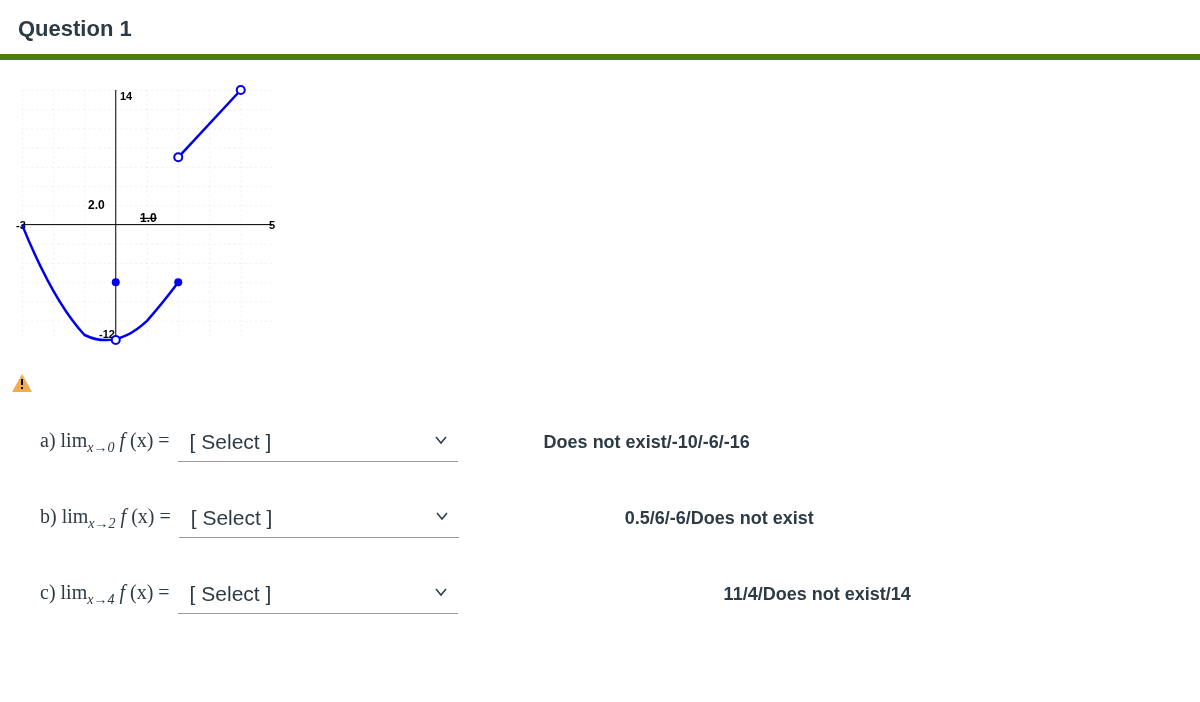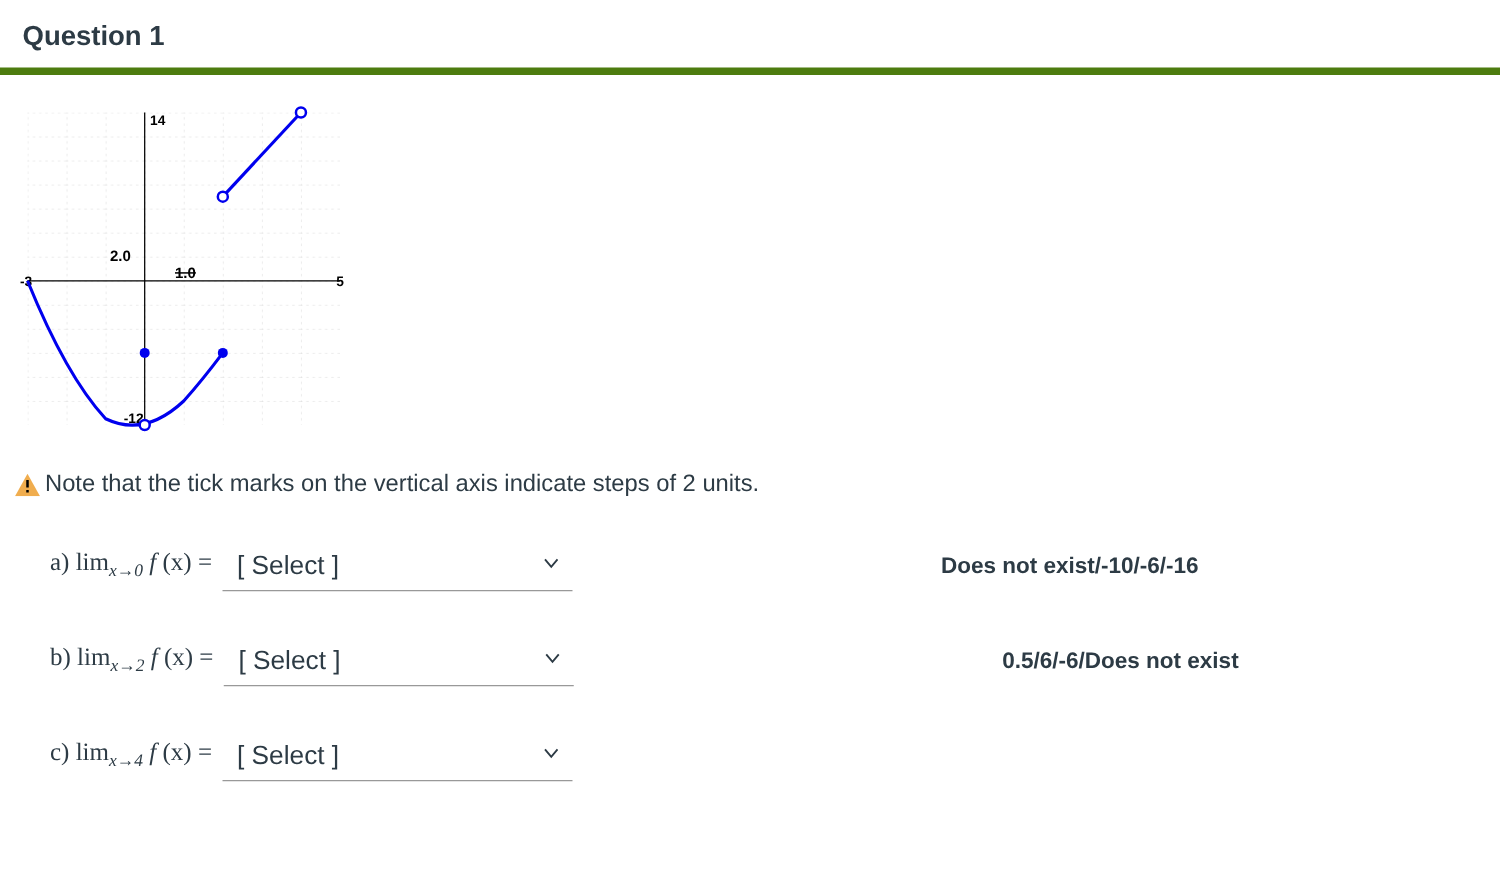--- a/index.html
+++ b/index.html
@@ -104,21 +104,21 @@
       pointer-events: none;
     }
     .answer-hint {
       font-size: 18px;
       font-weight: 700;
       color: #2d3b45;
       margin-left: auto;
       padding-left: 50px;
       padding-right: 20px;
       flex: 1;
-      text-align: center;
+      text-align: left;
     }
     .row-a .answer-hint { padding-left: 80px; }
     .row-b .answer-hint { padding-left: 160px; }
     .row-c .answer-hint { padding-left: 260px; }
   </style>
 </head>
 <body>
 
 <div class="question-header">
   <h2 class="question-title">Question 1</h2>
@@ -166,21 +166,20 @@
 
 
   <p class="warning-line">
     <span class="warning-icon">
       <svg viewBox="0 0 20 18" width="20" height="18">
         <path d="M10 0 L20 18 L0 18 Z" fill="#f0ad4e"></path>
         <rect x="9" y="5" width="2" height="6" fill="#000"></rect>
         <rect x="9" y="13" width="2" height="2" fill="#000"></rect>
       </svg>
     </span>
-    <span>Note that the tick marks on the vertical axis indicate steps of 2 units.</span>
   </p>
 
   <div class="question-row row-a">
     <span class="limit-expr">
       <span>a) lim</span><span class="sub">x→0</span>
       <span class="fvar">f</span> <span>(x)</span><span> = </span>
     </span>
     <span class="select-wrap">
       <select class="select-box">
         <option>[ Select ]</option>
@@ -220,15 +219,16 @@
     <span class="select-wrap">
       <select class="select-box">
         <option>[ Select ]</option>
       </select>
       <span class="chevron">
         <svg width="14" height="14" viewBox="0 0 14 14">
             <path d="M2 4 L7 10 L12 4" fill="none" stroke="#2d3b45" stroke-width="1.5"></path>
           </svg>
       </span>
     </span>
+    <span class="answer-hint">11/4/Does not exist/14</span>
   </div>
 
 </div>
 
 </body></html>

